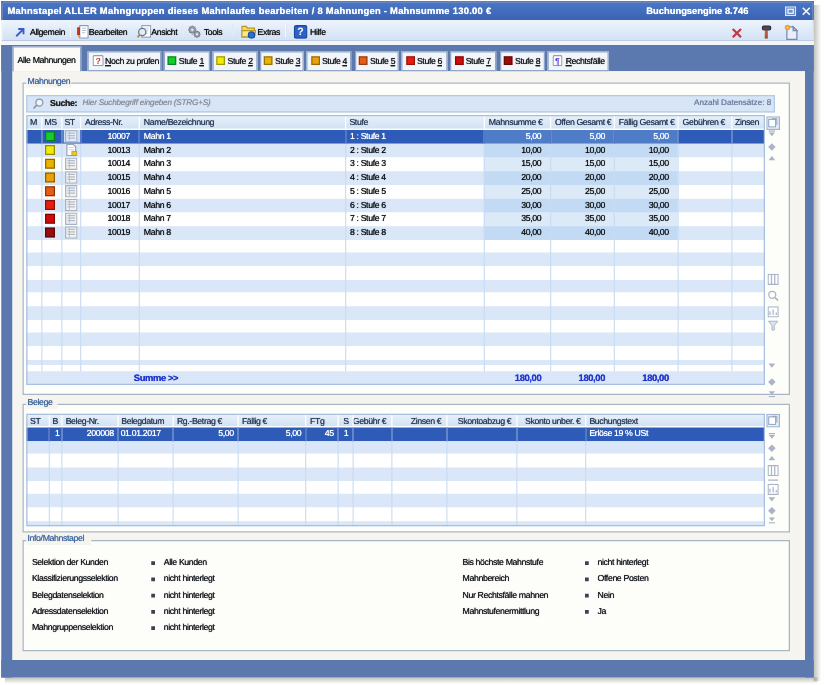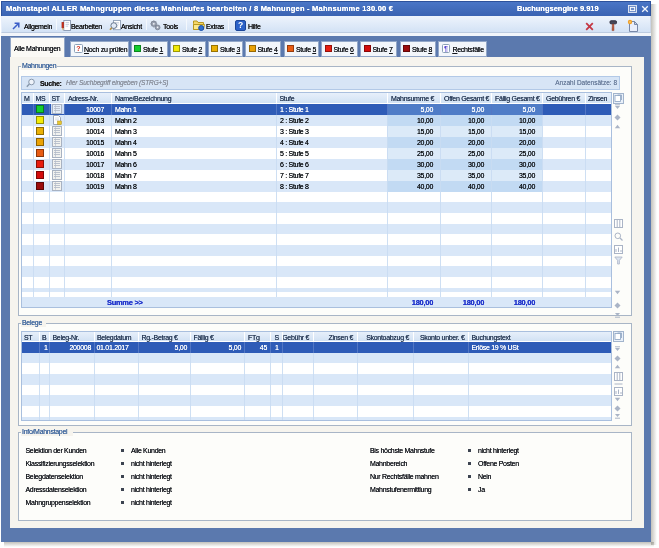--- a/index.html
+++ b/index.html
@@ -6,21 +6,21 @@
 #page{position:relative;width:659px;height:548px;background:#fff}
 .a{position:absolute}
 .t{position:absolute;white-space:nowrap;line-height:1;letter-spacing:-0.3px;text-shadow:0 0 0.55px currentColor}
 </style></head><body>
 <div id="page">
 
 <div class="a" style="left:4px;top:542px;width:650px;height:5px;background:linear-gradient(rgba(120,118,105,.45),rgba(120,118,105,0));"></div>
 <div class="a" style="left:651px;top:4px;width:6px;height:541px;background:linear-gradient(90deg,rgba(120,118,105,.45),rgba(120,118,105,0));"></div>
 <div class="a" style="left:1px;top:1px;width:650px;height:15px;background:linear-gradient(#4a76c6,#3a63b2);border-top:1px solid #2d529c;border-left:1px solid #2d529c;border-right:1px solid #2d529c;"></div>
 <div class="t" style="left:6px;top:5px;font-size:7.5px;font-weight:bold;color:#fff;letter-spacing:0.22px;">Mahnstapel ALLER Mahngruppen dieses Mahnlaufes bearbeiten / 8 Mahnungen - Mahnsumme 130.00 €</div>
-<div class="t" style="left:517px;top:5px;font-size:7.5px;font-weight:bold;color:#fff;letter-spacing:0px;">Buchungsengine 9.919</div>
+<div class="t" style="left:517px;top:5px;font-size:7.5px;font-weight:bold;color:#fff;letter-spacing:0px;">Buchungsengine 8.746</div>
 <svg class="a" style="left:628px;top:4.5px" width="9" height="8" viewBox="0 0 9 8">
       <rect x="0.5" y="0.5" width="8" height="7" fill="#6e8dc8" stroke="#e6ecf6" stroke-width="0.9"></rect>
       <rect x="2.4" y="2.4" width="4.2" height="3.2" fill="none" stroke="#fff" stroke-width="0.9"></rect>
     </svg>
 <svg class="a" style="left:640.5px;top:4.5px" width="8" height="8" viewBox="0 0 8 8">
       <path d="M1.2 1.2 L6.8 6.8 M6.8 1.2 L1.2 6.8" stroke="#f4f7fc" stroke-width="1.3"></path>
     </svg>
 <div class="a" style="left:1px;top:16px;width:650px;height:17px;background:linear-gradient(#eef4fc,#d3e2f5);border-bottom:1px solid #bccbe0;border-left:1px solid #e7eefb;border-right:1px solid #cdd7e8;"></div>
 <div class="a" style="left:56px;top:19px;width:1px;height:11px;background:#b6c5da;border-right:1px solid #f4f8fd;"></div>
 <div class="a" style="left:146px;top:19px;width:1px;height:11px;background:#b6c5da;border-right:1px solid #f4f8fd;"></div>

